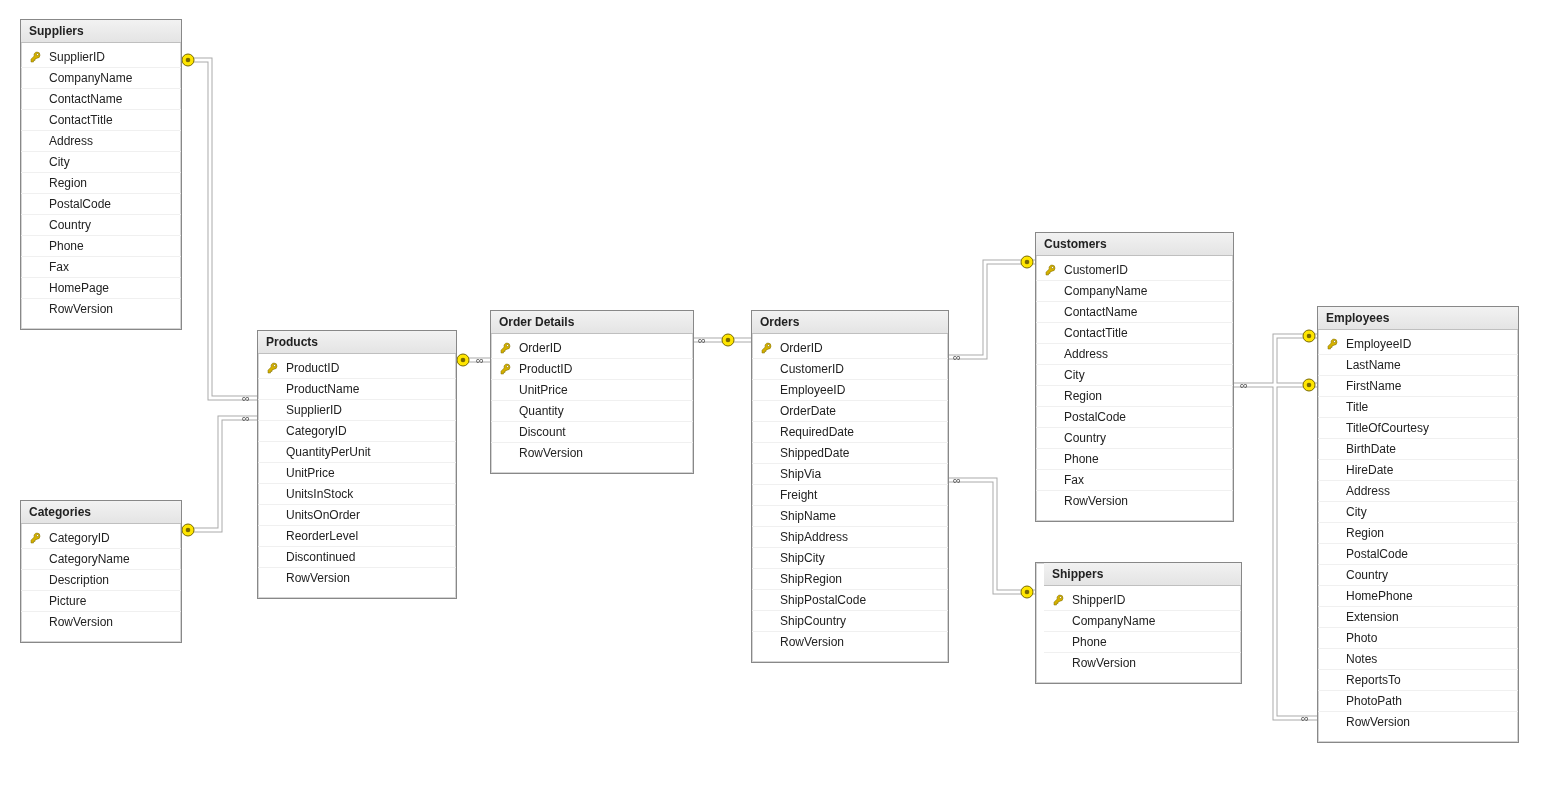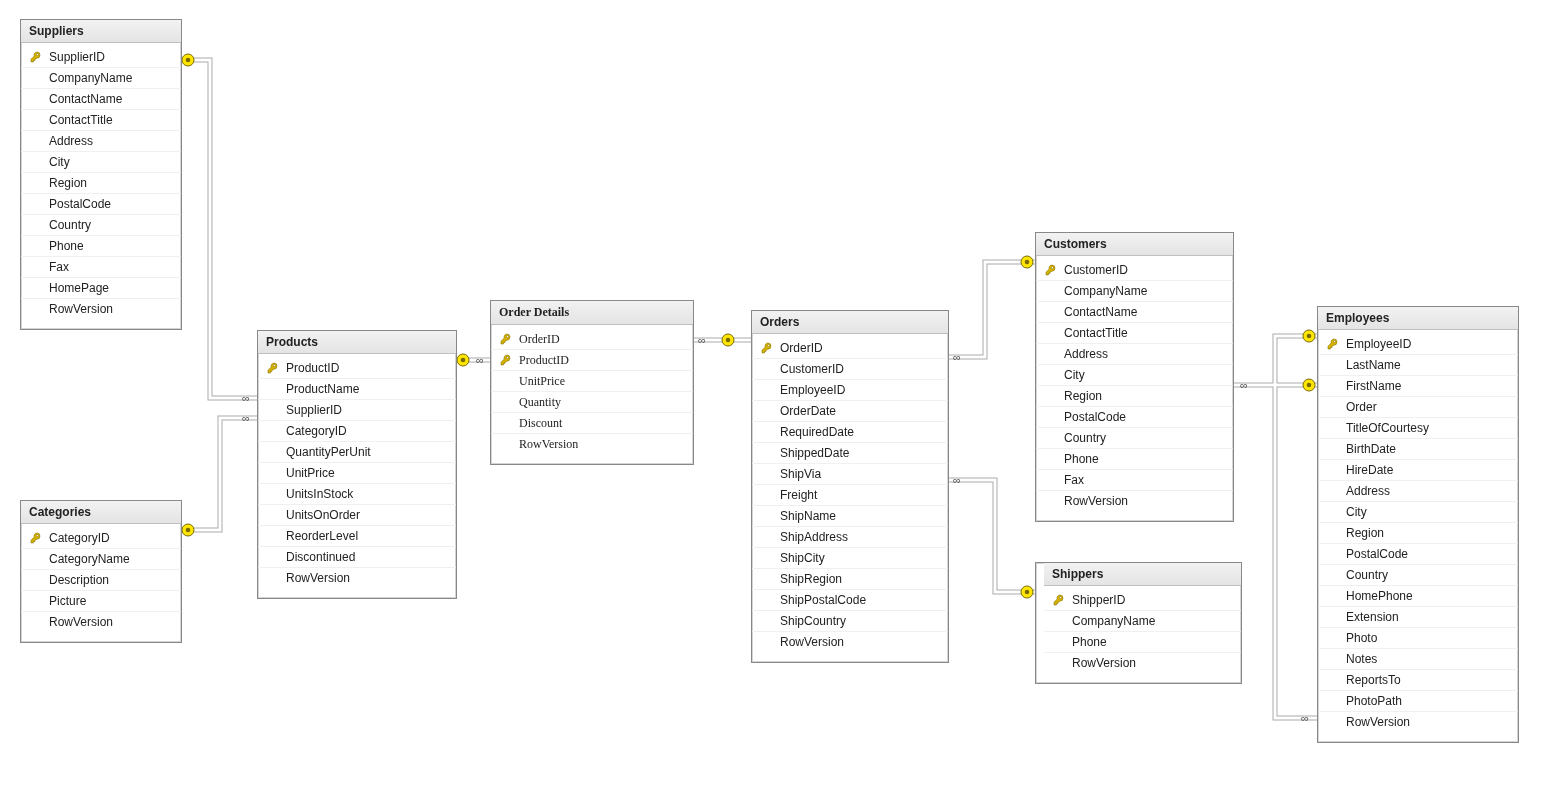--- a/index.html
+++ b/index.html
@@ -210,21 +210,21 @@
           <span class="keycol"></span>
           <span class="fld-name">Discontinued</span>
         </div>
         <div class="fld">
           <span class="keycol"></span>
           <span class="fld-name">RowVersion</span>
         </div>
       </div>
   </div>
 
-  <div class="tbl" style="left:490px;top:300px;width:202px;font-family:Liberation Serif, serif;">
+  <div class="tbl" style="left:490px;top:310px;width:202px;">
     <div class="tbl-header">Order Details</div>
     <div class="tbl-body">
         <div class="fld">
           <span class="keycol key-icon">
             <svg width="12" height="12" viewBox="0 0 24 24">
               <path fill="#d4b000" stroke="#7a6a00" stroke-width="1" d="M14 2a6 6 0 0 0-5.65 8L2 16.35V22h5v-3h3v-3h2l1.65-1.65A6 6 0 1 0 14 2zm3 5a2 2 0 1 1-2-2 2 2 0 0 1 2 2z"></path>
             </svg>
           </span>
           <span class="fld-name">OrderID</span>
         </div>
@@ -423,21 +423,21 @@
         <div class="fld">
           <span class="keycol"></span>
           <span class="fld-name">LastName</span>
         </div>
         <div class="fld">
           <span class="keycol"></span>
           <span class="fld-name">FirstName</span>
         </div>
         <div class="fld">
           <span class="keycol"></span>
-          <span class="fld-name">Order</span>
+          <span class="fld-name">Title</span>
         </div>
         <div class="fld">
           <span class="keycol"></span>
           <span class="fld-name">TitleOfCourtesy</span>
         </div>
         <div class="fld">
           <span class="keycol"></span>
           <span class="fld-name">BirthDate</span>
         </div>
         <div class="fld">

